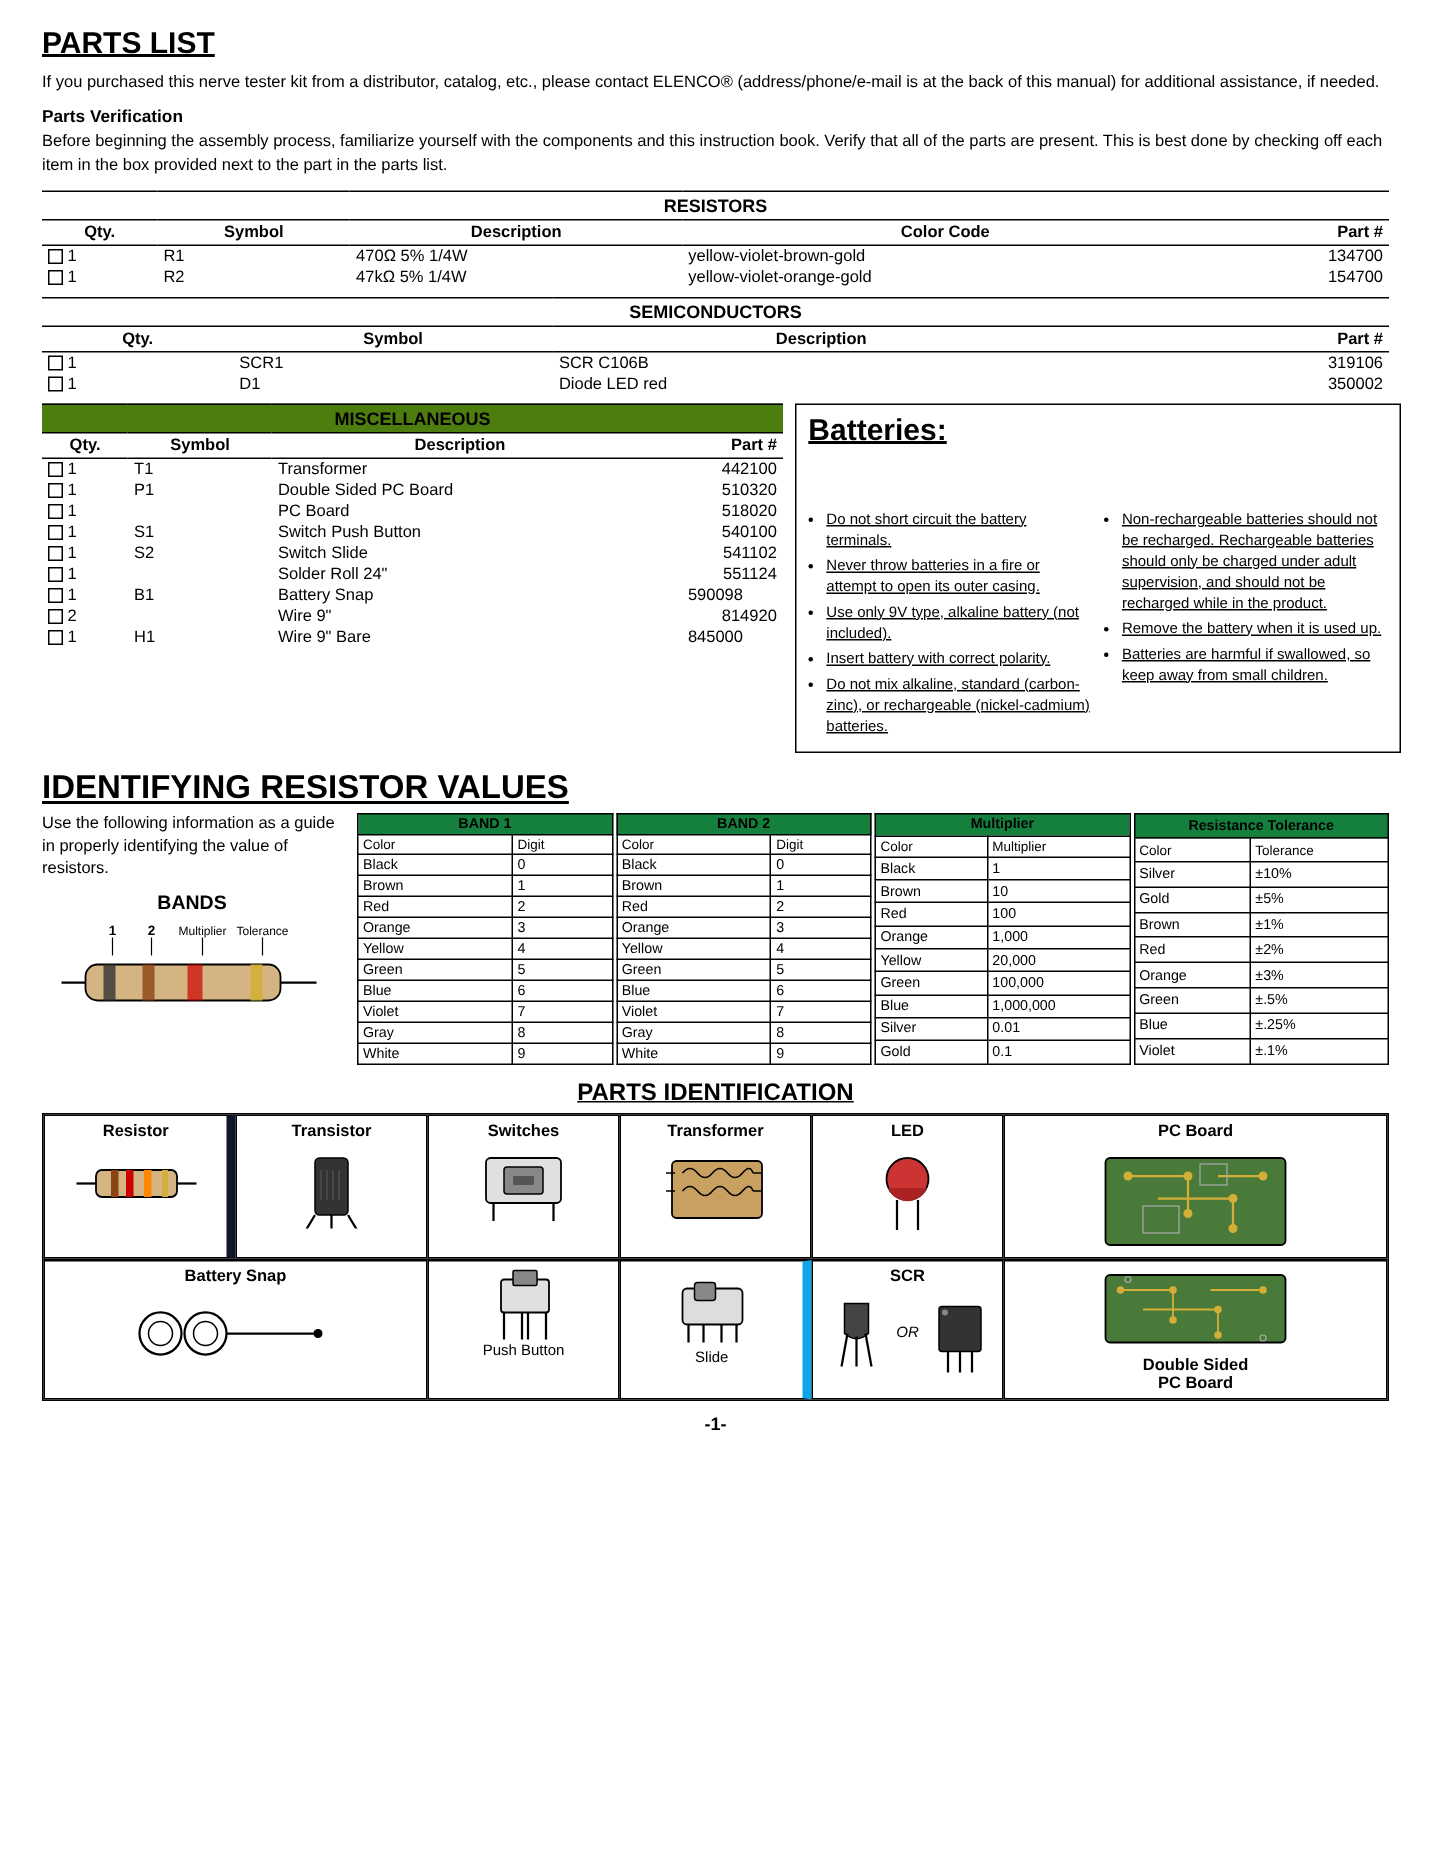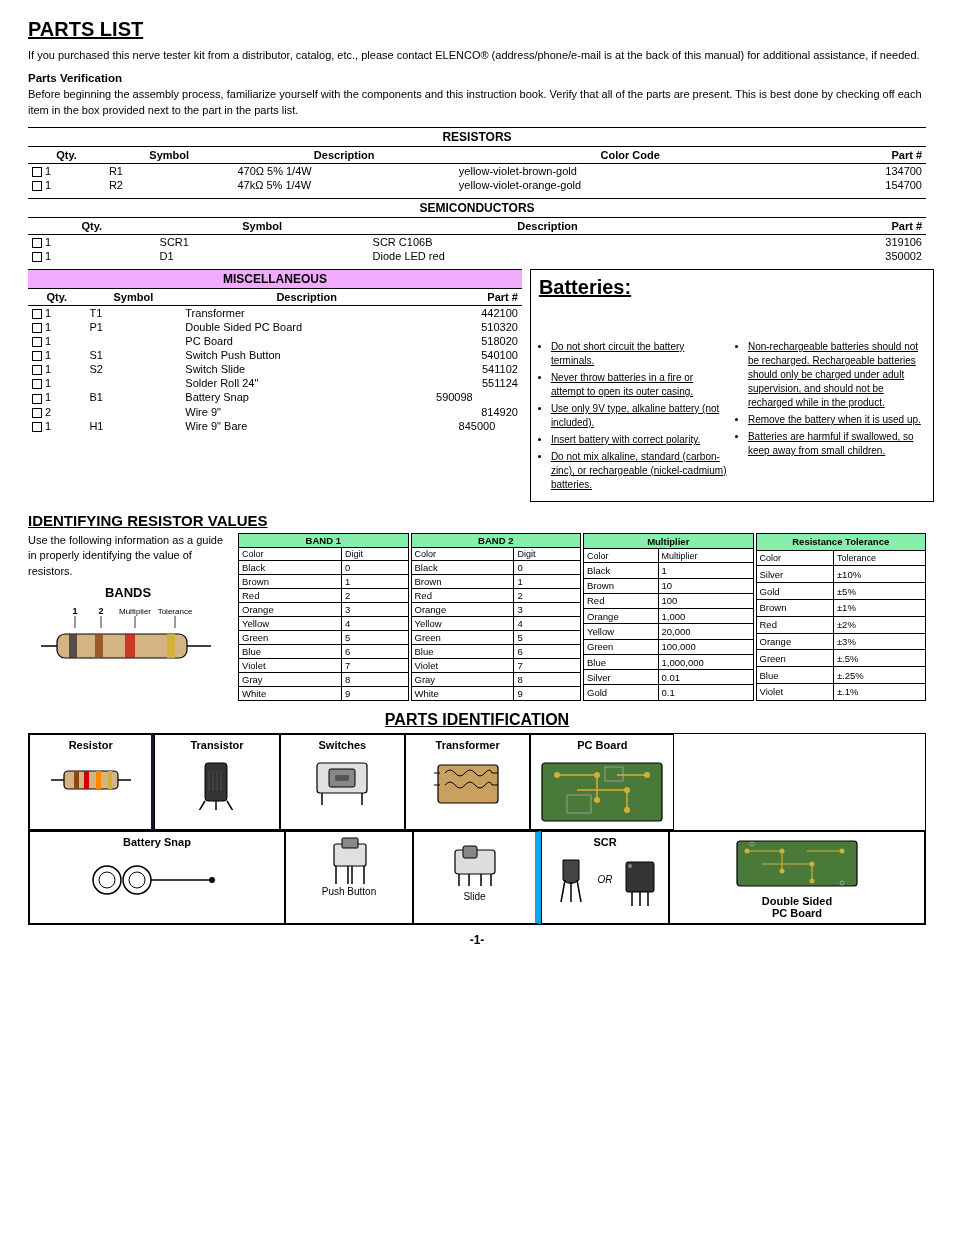--- a/index.html
+++ b/index.html
@@ -75,21 +75,21 @@
       display: flex;
       gap: 8px;
       margin-top: 41px;
     }
     .batteries-col { flex: 1; font-size: 10px; line-height: 1.4; }
     .batteries-col ul { list-style: disc; padding-left: 12px; }
     .batteries-col li { margin-bottom: 3px; }
 
     
     .identifying-title {
-      font-size: 15px;
+      font-size: 22px;
       font-weight: 900;
       text-decoration: underline;
       margin: 10px 0 4px 0;
     }
     .resistor-values-section {
       display: flex;
       gap: 10px;
       align-items: flex-start;
     }
     .resistor-left {
@@ -115,21 +115,21 @@
       flex: 1;
     }
     .band-table th, .band-table td {
       border: 0.5px solid #000;
       padding: 1px 3px;
       text-align: left;
       font-size: 9.5px;
     }
     .band-table .header-row th {
       text-align: center;
-      background: #86efac;
+      background: #15803d;
       font-weight: bold;
     }
     .band-table .sub-header th {
       font-size: 9px;
     }
 
     
     .parts-id-title {
       font-weight: bold;
       font-size: 16px;
@@ -155,21 +155,21 @@
     }
     .parts-id-cell .cell-bottom-title {
       font-weight: bold;
       font-size: 11px;
       display: block;
       margin-top: 4px;
     }
     .or-text { font-style: italic; font-size: 10px; }
     .page-number { text-align: center; margin-top: 8px; font-size: 12px; font-weight: bold; }
     .misc-table-section-header {
-      background: #f0abfc;
+      background: #4d7c0f;
       text-align: center;
       font-weight: bold;
       font-size: 12px;
       border-top: 1.5px solid #000;
       border-bottom: 1px solid #000;
       margin-top: 32px;
     }
   </style>
 </head>
 <body>
@@ -284,21 +284,21 @@
       <tr class="data-row">
             <td><span class="checkbox"></span>1</td>
             <td></td>
             <td>Solder Roll 24"</td>
             <td style="text-align:right">551124</td>
           </tr>
       <tr class="data-row">
             <td><span class="checkbox"></span>1</td>
             <td>B1</td>
             <td>Battery Snap</td>
-            <td style="text-align:left">590098</td>
+            <td style="text-align:center">590098</td>
           </tr>
       <tr class="data-row">
             <td><span class="checkbox"></span>2</td>
             <td></td>
             <td>Wire 9"</td>
             <td style="text-align:right">814920</td>
           </tr>
       <tr class="data-row">
             <td><span class="checkbox"></span>1</td>
             <td>H1</td>
@@ -565,21 +565,21 @@
     </div>
   </div>
 </div>
 
 <div class="parts-id-title">PARTS IDENTIFICATION</div>
 
 <div style="border:1.5px solid #000; width:100%;">
 
   <div style="display:grid; grid-template-columns:1fr 1fr 1fr 1fr 1fr 2fr; border-bottom:1px solid #000;">
 
-    <div class="parts-id-cell" style="border-right:3px solid #0f172a;">
+    <div class="parts-id-cell" style="border-right:6px solid #0f172a;">
       <span class="cell-title">Resistor</span>
       <svg width="90" height="50">
         <line x1="5" y1="25" x2="18" y2="25" stroke="#000" stroke-width="1.5"></line>
         <rect x="18" y="16" width="54" height="18" rx="4" fill="#d4b483" stroke="#000" stroke-width="1.2"></rect>
         <rect x="28" y="16" width="5" height="18" fill="#8B4513"></rect>
         <rect x="38" y="16" width="5" height="18" fill="#cc0000"></rect>
         <rect x="50" y="16" width="5" height="18" fill="#ff8800"></rect>
         <rect x="62" y="16" width="4" height="18" fill="#d4af37"></rect>
         <line x1="72" y1="25" x2="85" y2="25" stroke="#000" stroke-width="1.5"></line>
       </svg>
@@ -620,20 +620,31 @@
         <path d="M15,18 Q20,12 25,18 Q30,24 35,18 Q40,12 45,18 Q50,24 55,18 Q60,12 62,18" stroke="#000" stroke-width="1" fill="none"></path>
         <path d="M15,30 Q20,24 25,30 Q30,36 35,30 Q40,24 45,30 Q50,36 55,30 Q60,24 62,30" stroke="#000" stroke-width="1" fill="none"></path>
 
         <line x1="10" y1="18" x2="4" y2="18" stroke="#000" stroke-width="1"></line>
         <line x1="10" y1="30" x2="4" y2="30" stroke="#000" stroke-width="1"></line>
         <line x1="62" y1="18" x2="68" y2="18" stroke="#000" stroke-width="1"></line>
         <line x1="62" y1="30" x2="68" y2="30" stroke="#000" stroke-width="1"></line>
       </svg>
     </div>
 
+    <div class="parts-id-cell" style="border-right:1px solid #000;">
+      <span class="cell-title">LED</span>
+      <svg width="50" height="60">
+
+        <ellipse cx="25" cy="22" rx="14" ry="14" fill="#cc3333" stroke="#000" stroke-width="1.2"></ellipse>
+        <line x1="18" y1="36" x2="18" y2="56" stroke="#000" stroke-width="1.5"></line>
+        <line x1="32" y1="36" x2="32" y2="56" stroke="#000" stroke-width="1.5"></line>
+
+        <path d="M12,28 A14,14 0 0,0 38,28 Z" fill="#aa2222"></path>
+      </svg>
+    </div>
 
     <div class="parts-id-cell">
       <span class="cell-title">PC Board</span>
       <svg width="130" height="70">
         <rect x="5" y="8" width="120" height="58" rx="3" fill="#4a7a3a" stroke="#000" stroke-width="1.2"></rect>
 
         <line x1="20" y1="20" x2="60" y2="20" stroke="#d4af37" stroke-width="1.5"></line>
         <line x1="60" y1="20" x2="60" y2="45" stroke="#d4af37" stroke-width="1.5"></line>
         <line x1="40" y1="35" x2="90" y2="35" stroke="#d4af37" stroke-width="1.5"></line>
         <line x1="80" y1="20" x2="110" y2="20" stroke="#d4af37" stroke-width="1.5"></line>

